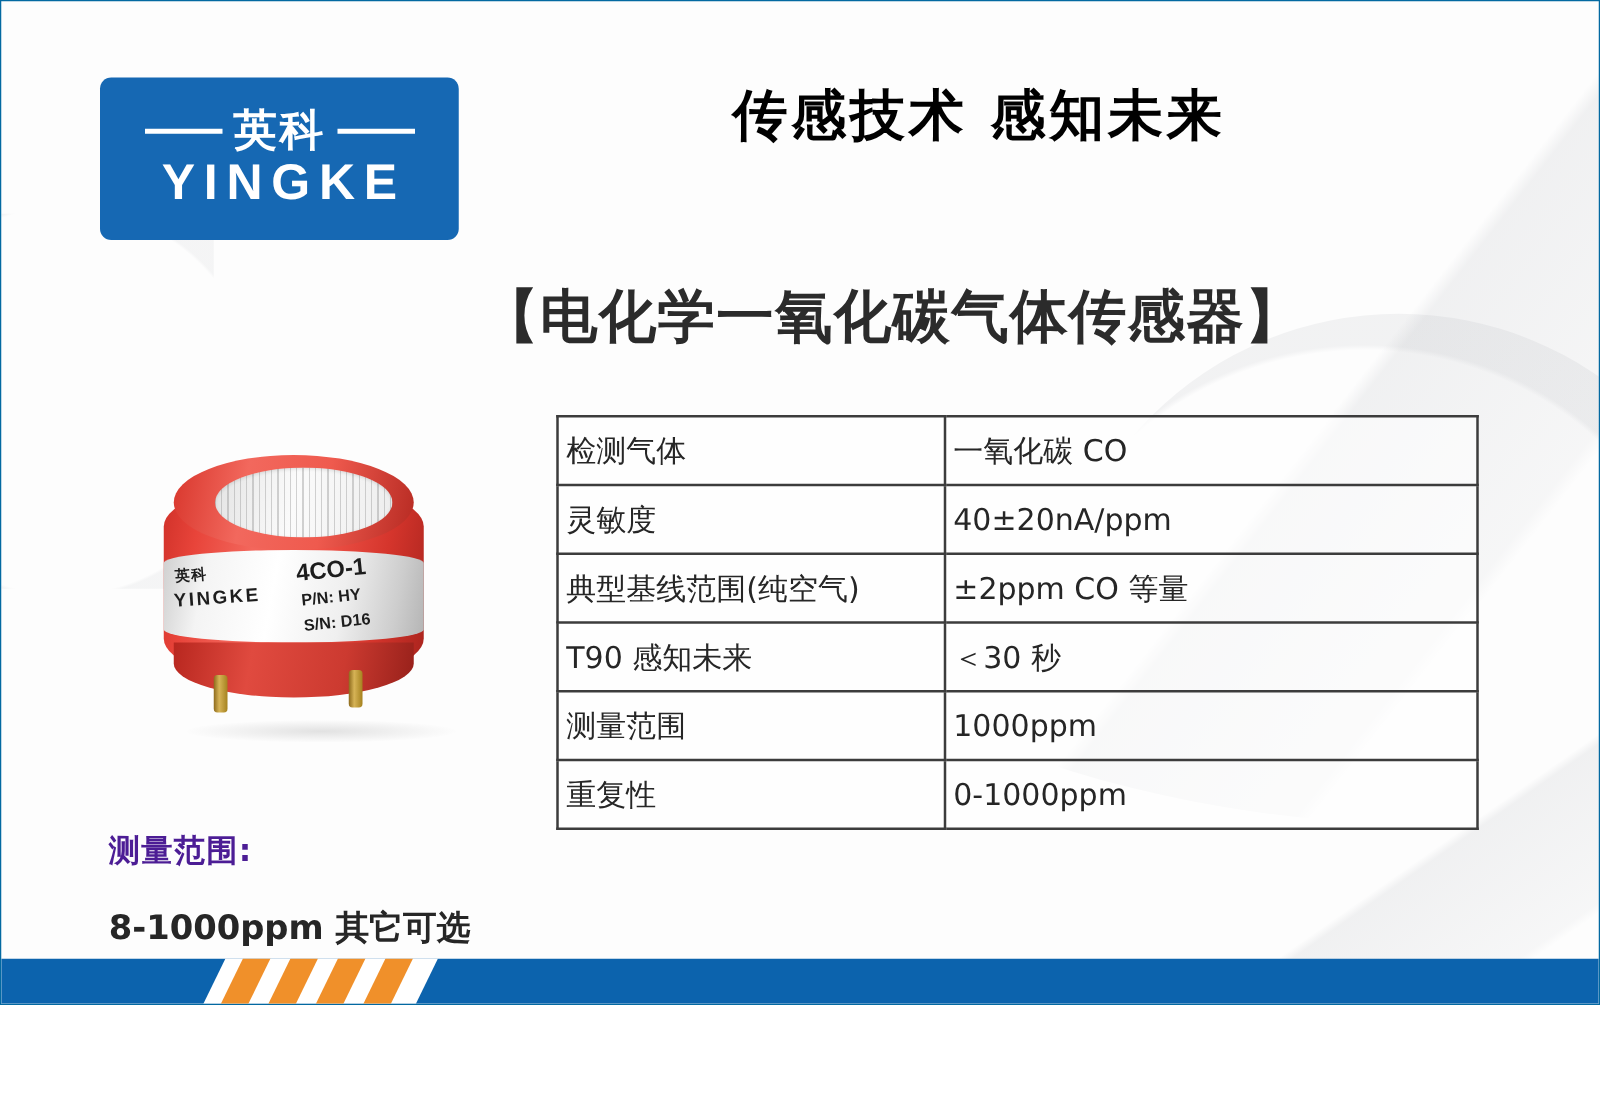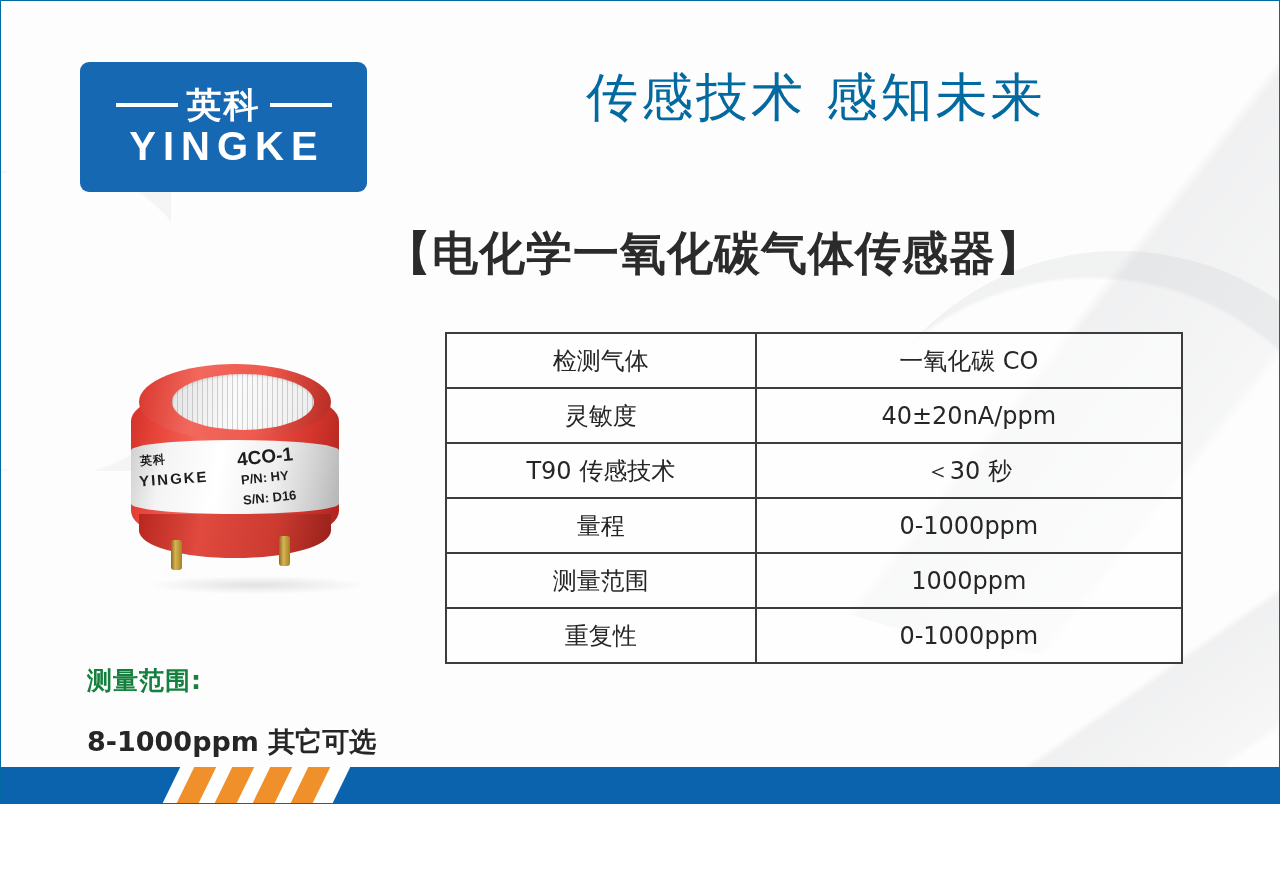--- a/index.html
+++ b/index.html
@@ -77,22 +77,22 @@
   .logo-en{
     color:#ffffff;font-size:40px;font-weight:bold;
     letter-spacing:7px;line-height:1.05;
     padding-left:7px;
     font-family:"Liberation Sans",sans-serif;
   }
 
   
   .slogan{
     position:absolute;left:585px;top:62px;
-    font-size:52px;font-weight:normal;
-    color:#0369a1;
+    font-size:44px;font-weight:bold;
+    color:#000000;
     letter-spacing:3px;
     white-space:nowrap;
     font-family:"DejaVu Sans","Liberation Sans",sans-serif;
   }
 
   
   .product-title{
     position:absolute;left:0;right:0;top:222px;
     text-align:center;
     padding-left:148px;
@@ -196,21 +196,21 @@
   .shadow{
     position:absolute;left:18px;top:212px;
     width:216px;height:18px;border-radius:50%;
     background:radial-gradient(ellipse at center, rgba(90,90,90,0.17), rgba(255,255,255,0) 72%);
   }
 
   
   .range-label{
     position:absolute;left:86px;top:663px;
     font-size:25px;font-weight:bold;
-    color:#15803d;
+    color:#4c1d95;
     letter-spacing:1px;
     font-family:"DejaVu Sans","Liberation Sans",sans-serif;
     text-align:right;
   }
   .range-value{
     position:absolute;left:86px;top:723px;
     font-size:27px;font-weight:bold;
     color:#262626;
     letter-spacing:0px;
     white-space:nowrap;
@@ -220,21 +220,21 @@
   
   .spec-table{
     position:absolute;left:444px;top:331px;
     width:738px;
     border-collapse:collapse;
     background:rgba(255,255,255,0.55);
   }
   .spec-table td{
     border:2px solid #3c3c3c;
     height:53px;
-    text-align:center;
+    text-align:left;
     vertical-align:middle;
     color:#262626;
     font-size:24px;
     padding:0 6px;
     font-family:"DejaVu Sans","Liberation Sans",sans-serif;
   }
   .spec-table td.k{width:310px;}
   .spec-table td.v{width:426px;}
 
   
@@ -315,26 +315,26 @@
     <tbody>
       <tr>
         <td class="k">检测气体</td>
         <td class="v">一氧化碳 CO</td>
       </tr>
       <tr>
         <td class="k">灵敏度</td>
         <td class="v">40±20nA/ppm</td>
       </tr>
       <tr>
-        <td class="k">T90 传感技术</td>
+        <td class="k">典型基线范围(纯空气)</td>
+        <td class="v">±2ppm CO 等量</td>
+      </tr>
+      <tr>
+        <td class="k">T90 感知未来</td>
         <td class="v">＜30 秒</td>
-      </tr>
-      <tr>
-        <td class="k">量程</td>
-        <td class="v">0-1000ppm</td>
       </tr>
       <tr>
         <td class="k">测量范围</td>
         <td class="v">1000ppm</td>
       </tr>
       <tr>
         <td class="k">重复性</td>
         <td class="v">0-1000ppm</td>
       </tr>
     </tbody>

